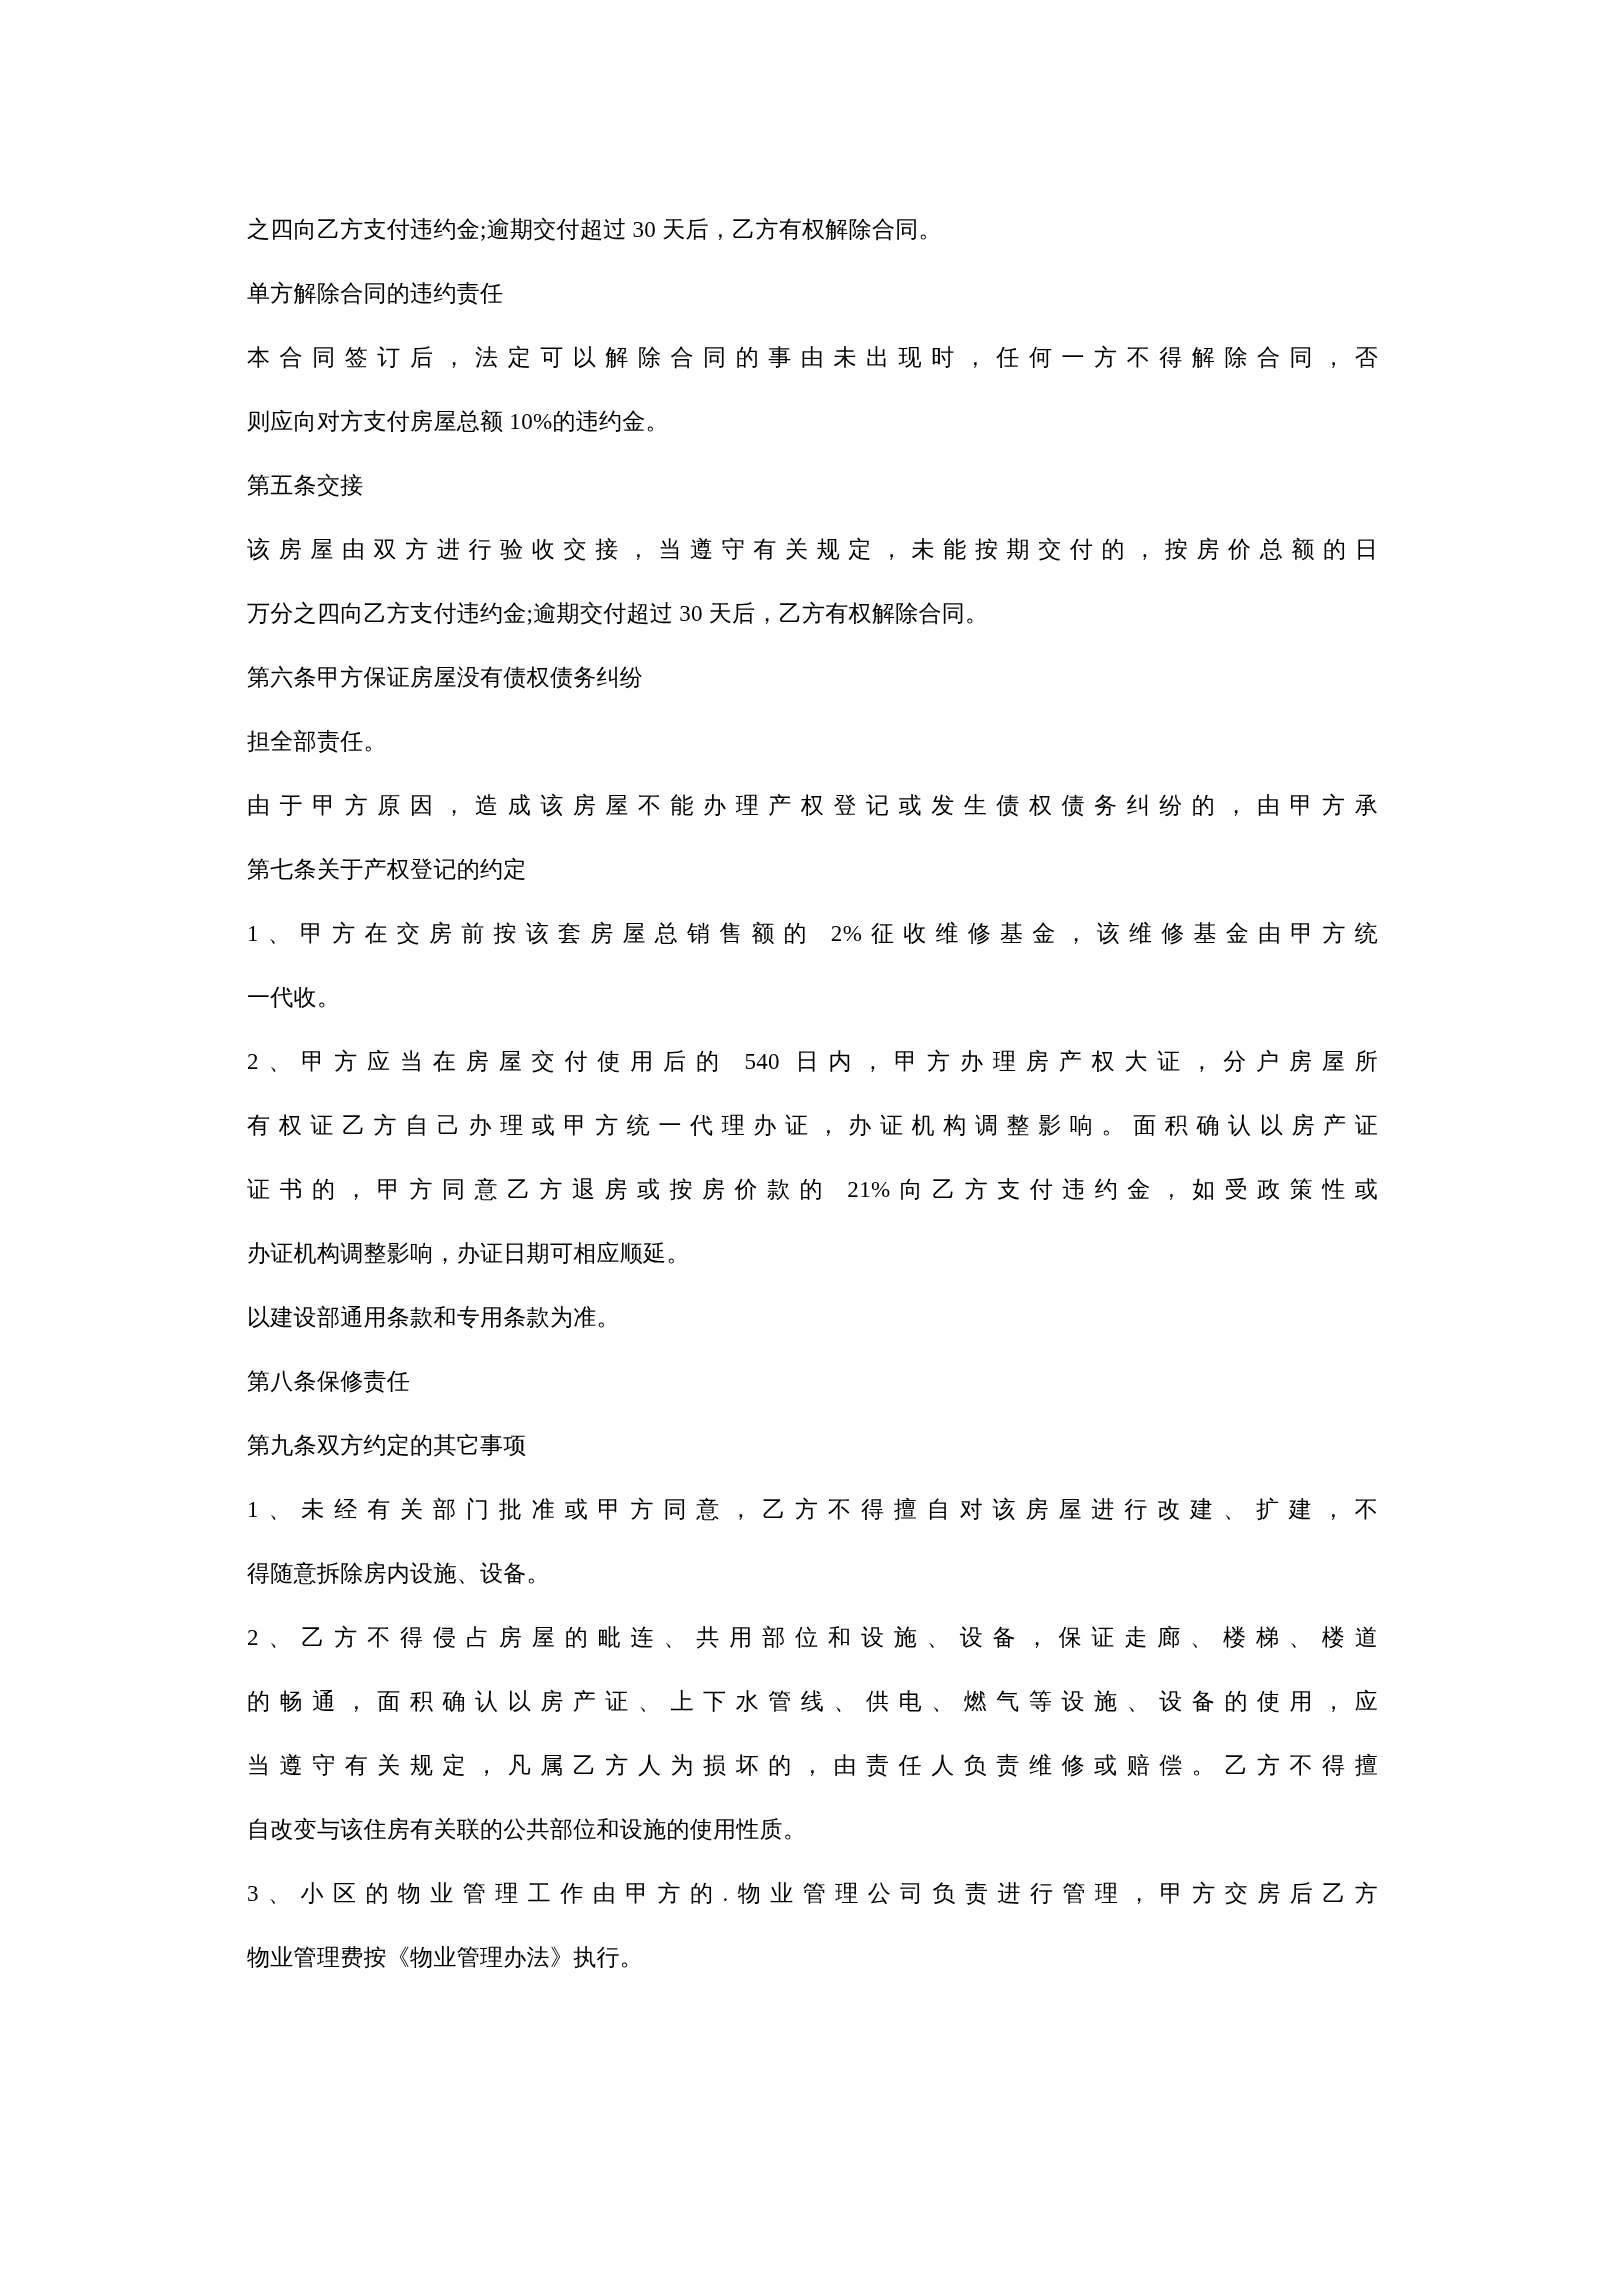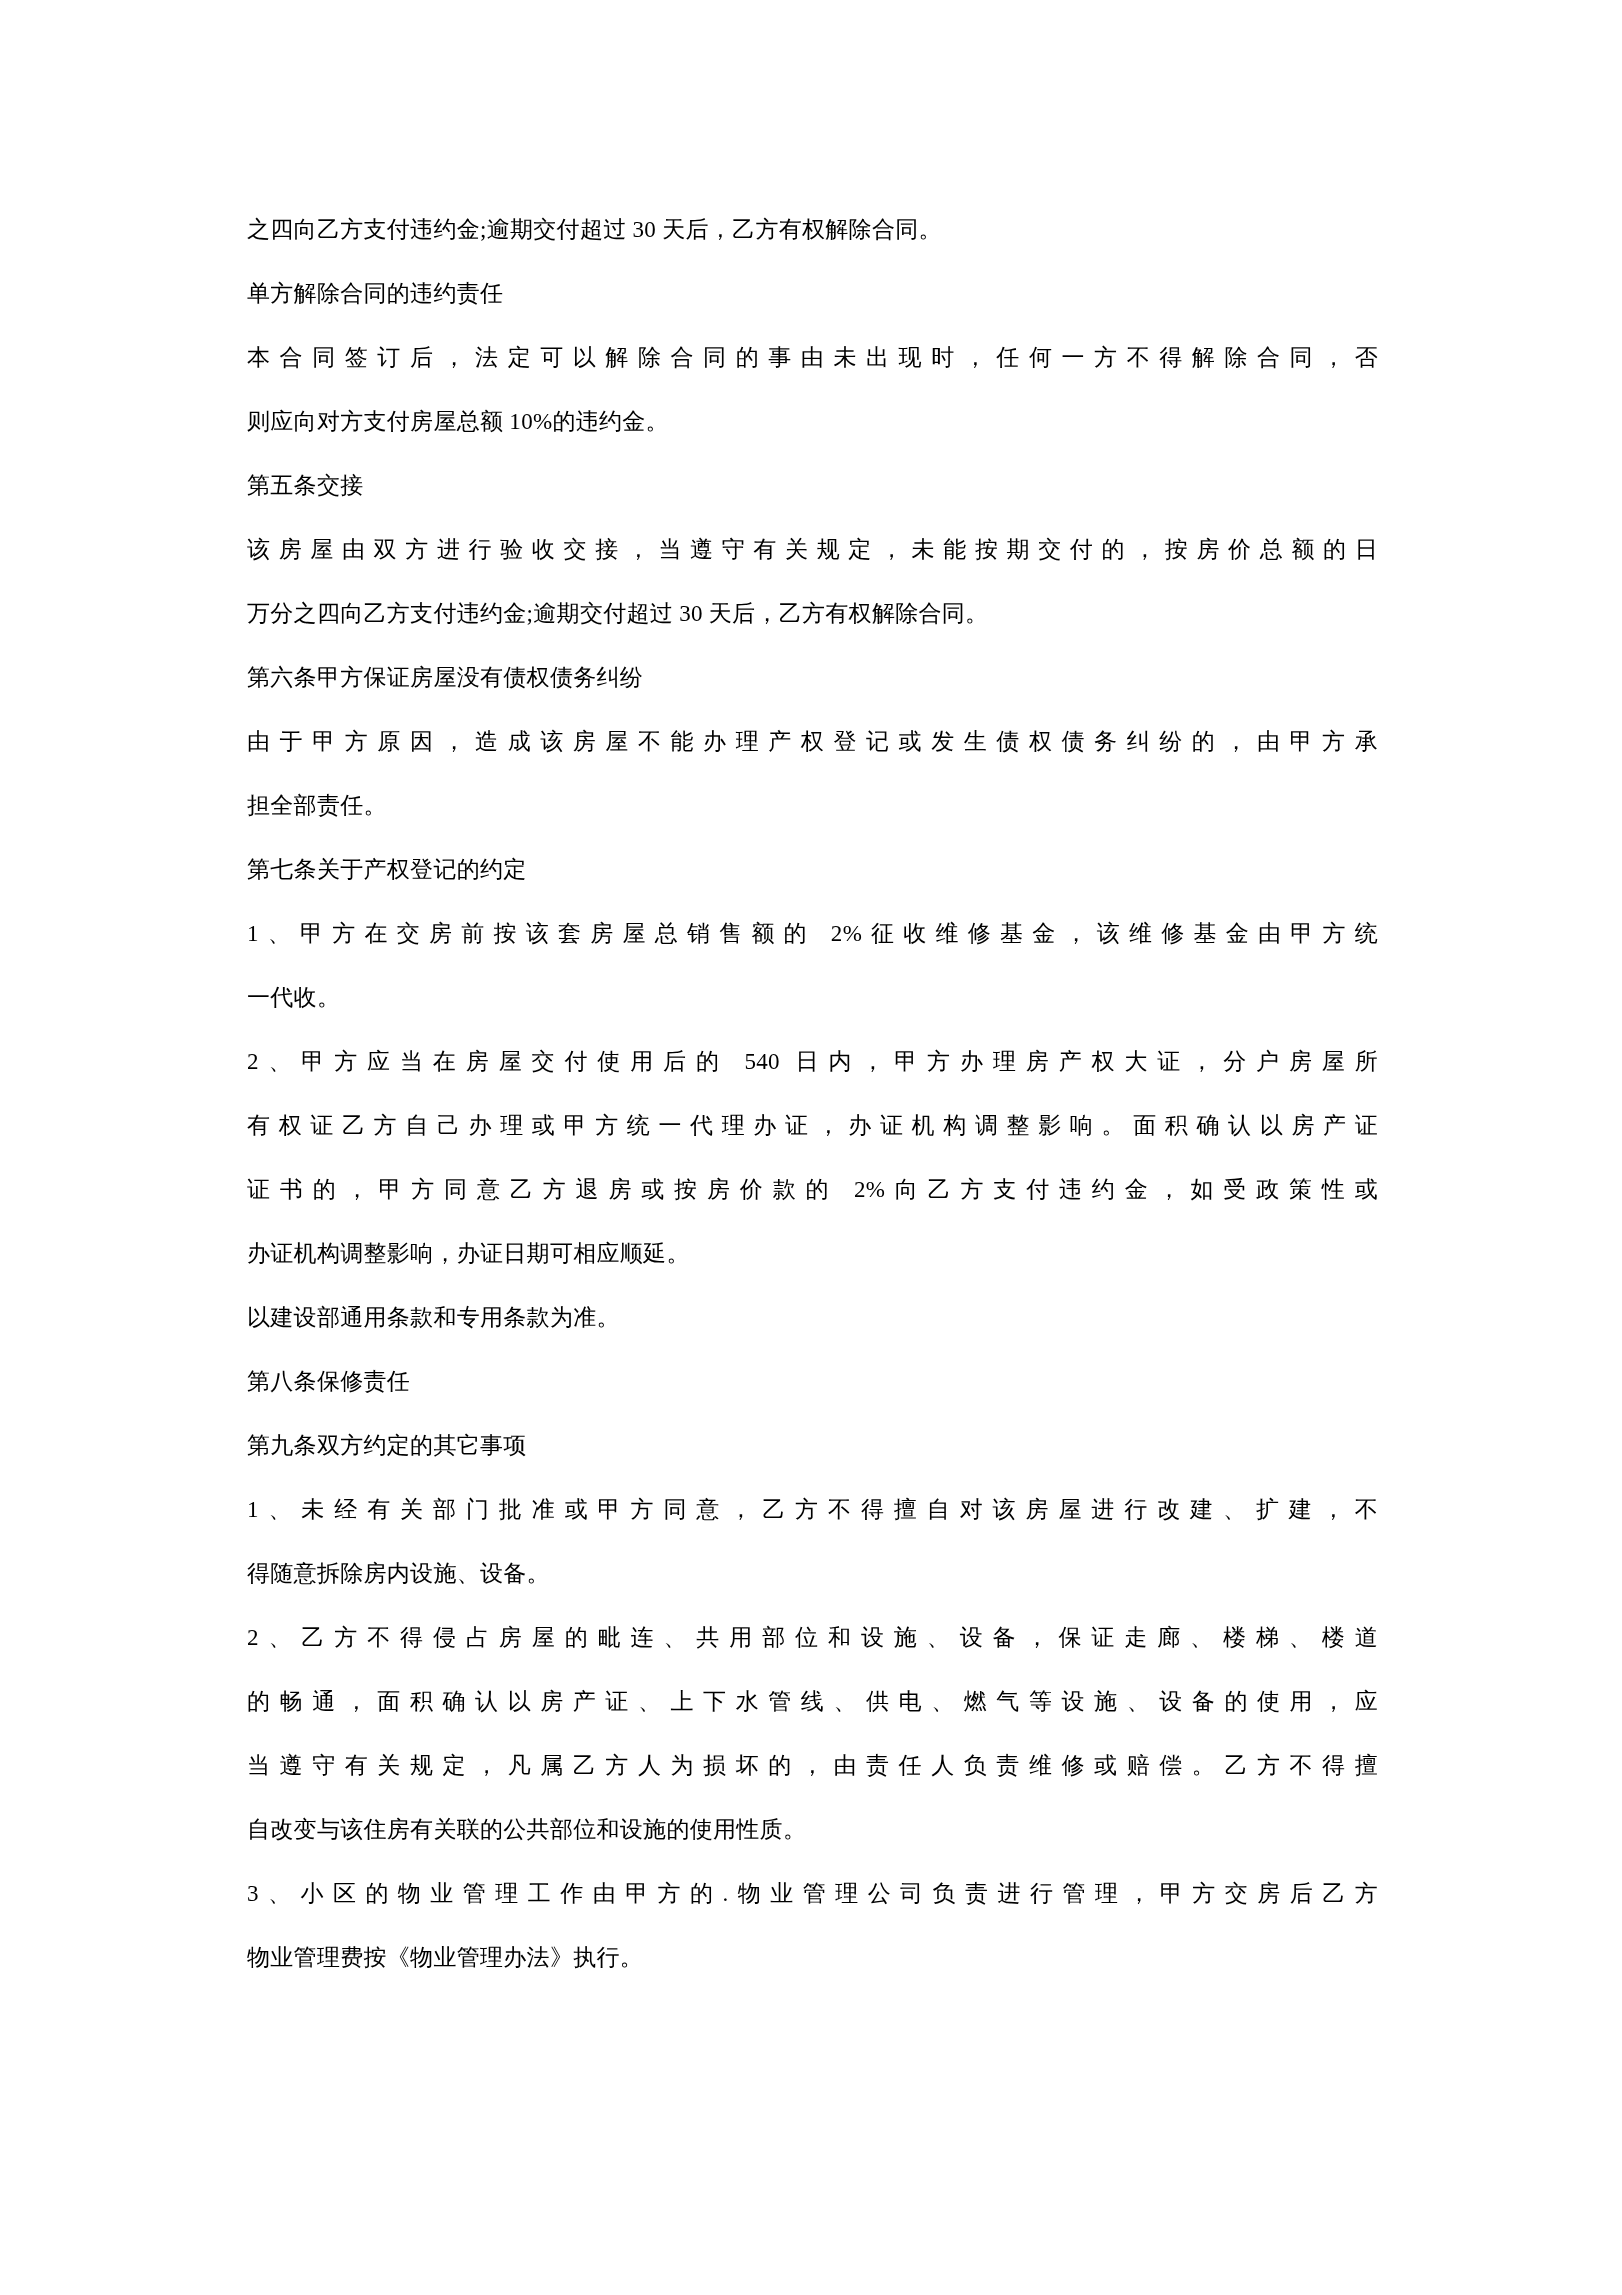--- a/index.html
+++ b/index.html
@@ -49,28 +49,28 @@
 <div class="page">
   <div class="doc-body" id="doc-body">
       <div class="line">之四向乙方支付违约金;逾期交付超过 30 天后，乙方有权解除合同。</div>
       <div class="line">单方解除合同的违约责任</div>
       <div class="line full">本合同签订后，法定可以解除合同的事由未出现时，任何一方不得解除合同，否</div>
       <div class="line">则应向对方支付房屋总额 10%的违约金。</div>
       <div class="line">第五条交接</div>
       <div class="line full">该房屋由双方进行验收交接，当遵守有关规定，未能按期交付的，按房价总额的日</div>
       <div class="line">万分之四向乙方支付违约金;逾期交付超过 30 天后，乙方有权解除合同。</div>
       <div class="line">第六条甲方保证房屋没有债权债务纠纷</div>
+      <div class="line">担全部责任。</div>
       <div class="line full">由于甲方原因，造成该房屋不能办理产权登记或发生债权债务纠纷的，由甲方承</div>
-      <div class="line">担全部责任。</div>
       <div class="line">第七条关于产权登记的约定</div>
       <div class="line full">1、甲方在交房前按该套房屋总销售额的 2%征收维修基金，该维修基金由甲方统</div>
       <div class="line">一代收。</div>
       <div class="line full">2、甲方应当在房屋交付使用后的 540 日内，甲方办理房产权大证，分户房屋所</div>
       <div class="line full">有权证乙方自己办理或甲方统一代理办证，办证机构调整影响。面积确认以房产证</div>
-      <div class="line full">证书的，甲方同意乙方退房或按房价款的 2%向乙方支付违约金，如受政策性或</div>
+      <div class="line full">证书的，甲方同意乙方退房或按房价款的 21%向乙方支付违约金，如受政策性或</div>
       <div class="line">办证机构调整影响，办证日期可相应顺延。</div>
       <div class="line">以建设部通用条款和专用条款为准。</div>
       <div class="line">第八条保修责任</div>
       <div class="line">第九条双方约定的其它事项</div>
       <div class="line full">1、未经有关部门批准或甲方同意，乙方不得擅自对该房屋进行改建、扩建，不</div>
       <div class="line">得随意拆除房内设施、设备。</div>
       <div class="line full">2、乙方不得侵占房屋的毗连、共用部位和设施、设备，保证走廊、楼梯、楼道</div>
       <div class="line full">的畅通，面积确认以房产证、上下水管线、供电、燃气等设施、设备的使用，应</div>
       <div class="line full">当遵守有关规定，凡属乙方人为损坏的，由责任人负责维修或赔偿。乙方不得擅</div>
       <div class="line">自改变与该住房有关联的公共部位和设施的使用性质。</div>

